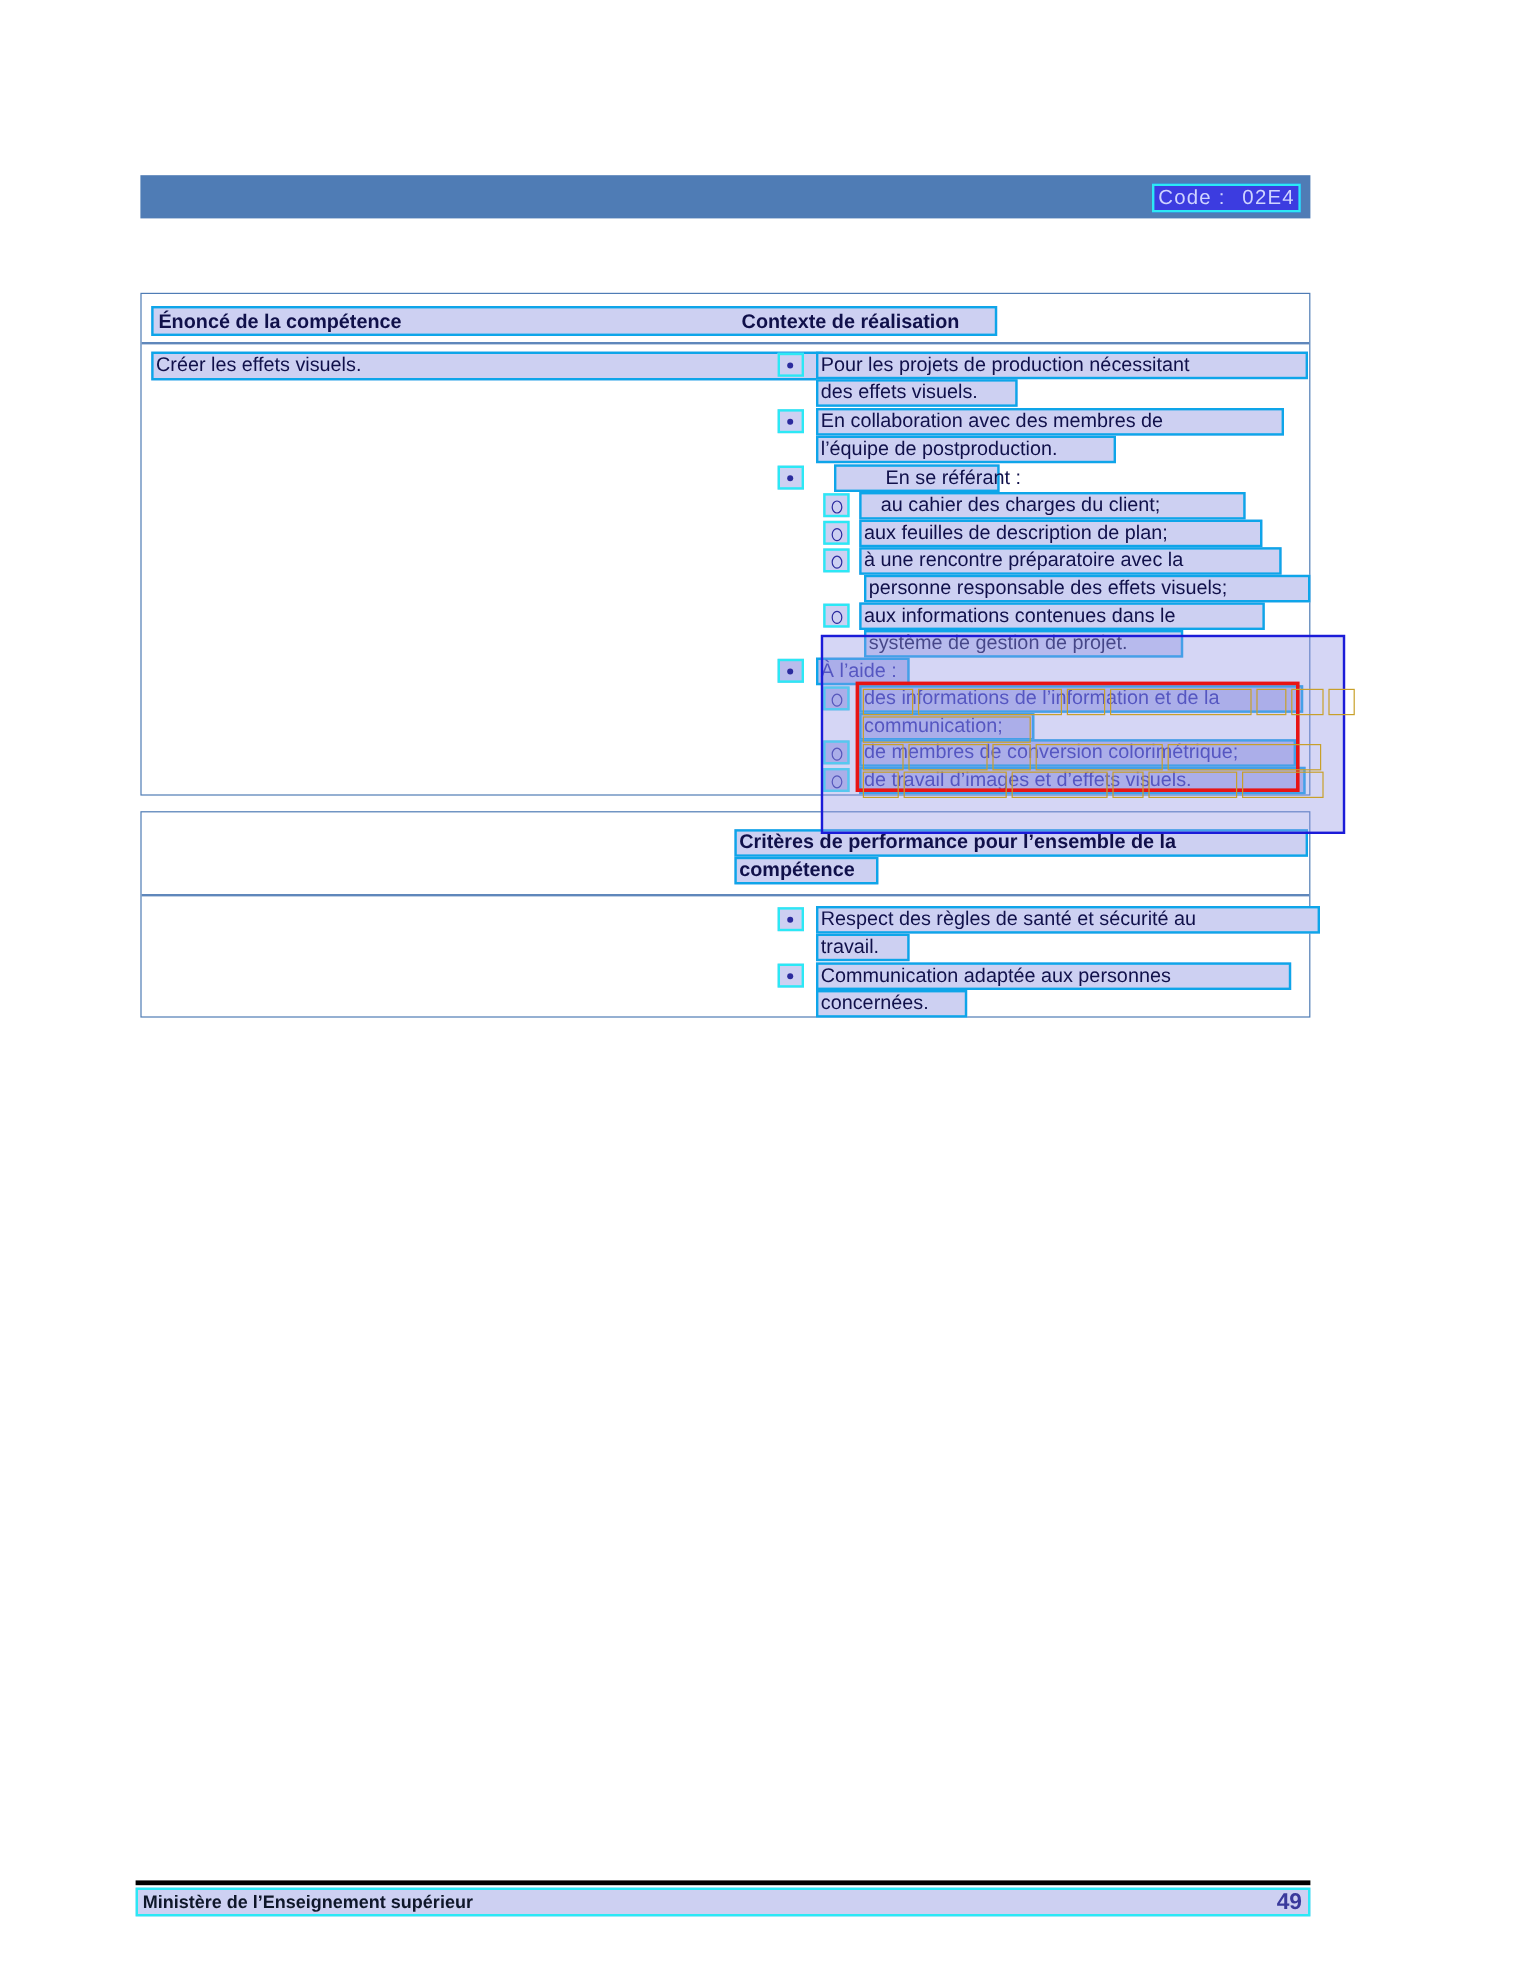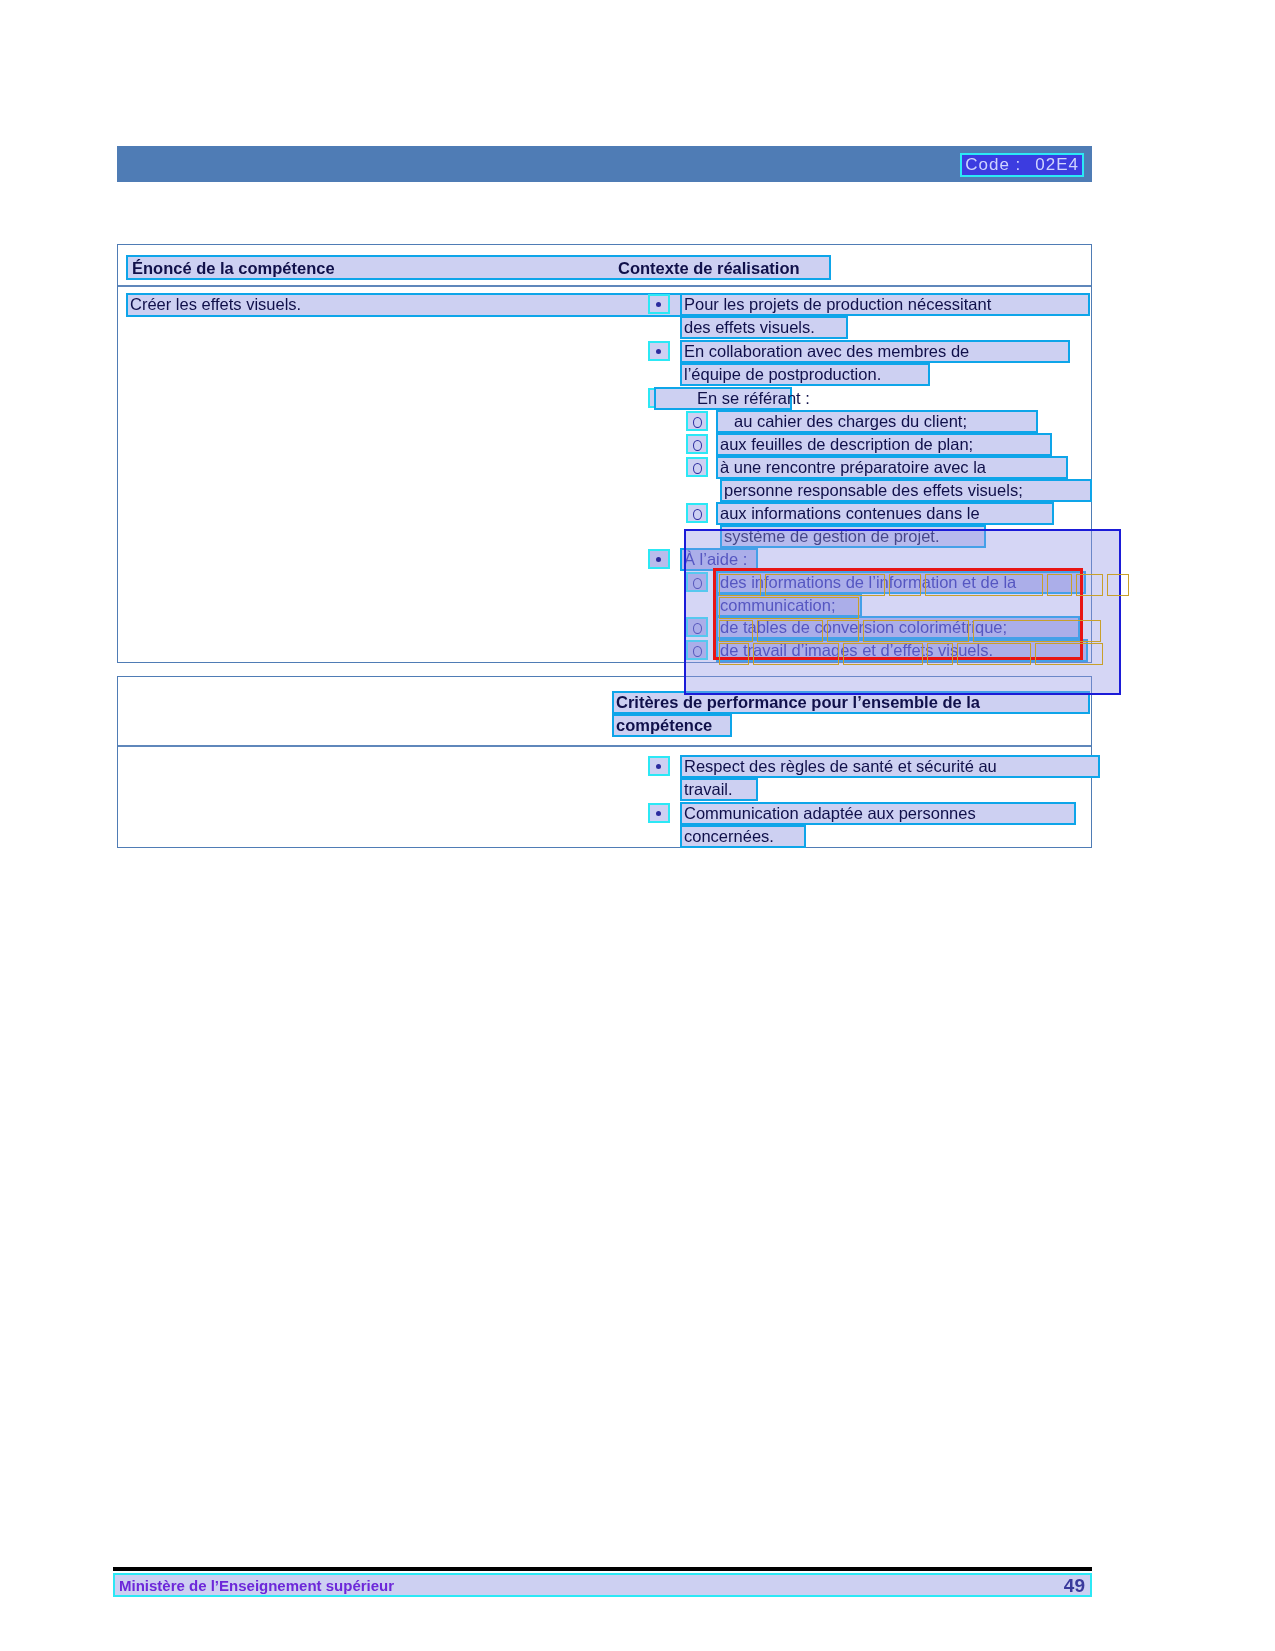--- a/index.html
+++ b/index.html
@@ -116,21 +116,21 @@
   
   #footer-rule{
     position:absolute;left:113px;top:1567px;width:979px;height:4px;background:#000000;
   }
   #footer-hl{
     position:absolute;left:113px;top:1573px;width:979px;height:24px;
     background:#cdd0f2;border:2px solid #2ce8f5;box-sizing:border-box;
   }
   #footer-hl .f-left{
     position:absolute;left:4px;top:1px;font-size:15px;line-height:19px;
-    font-weight:bold;color:#6d28d9;white-space:pre;
+    font-weight:bold;color:#0f172a;white-space:pre;
   }
   #footer-hl .f-right{
     position:absolute;right:5px;top:1px;font-size:19px;line-height:19px;
     font-weight:bold;color:#3a3a9c;white-space:pre;
   }
 </style>
 </head>
 <body>
 
 <div id="page">
@@ -152,21 +152,21 @@
 
     <div class="bullet" style="left:530px;top:49px;"></div>
     <div class="hl" style="left:562px;top:48px;width:410px;height:23px;">Pour les projets de production nécessitant</div>
     <div class="hl" style="left:562px;top:71px;width:168px;height:23px;">des effets visuels.</div>
 
     <div class="bullet" style="left:530px;top:96px;"></div>
     <div class="hl" style="left:562px;top:95px;width:390px;height:23px;">En collaboration avec des membres de</div>
     <div class="hl" style="left:562px;top:118px;width:250px;height:23px;">l’équipe de postproduction.</div>
 
     <div class="bullet" style="left:530px;top:143px;"></div>
-    <div class="hl" style="left:536px;top:142px;width:138px;height:23px;padding-left:41px;">En se référant :</div>
+    <div class="hl" style="left:577px;top:142px;width:138px;height:23px;padding-left:41px;">En se référant :</div>
 
     <div class="bullet hollow" style="left:568px;top:166px;"></div>
     <div class="hl" style="left:598px;top:165px;width:322px;height:23px;padding-left:16px;">au cahier des charges du client;</div>
 
     <div class="bullet hollow" style="left:568px;top:189px;"></div>
     <div class="hl" style="left:598px;top:188px;width:336px;height:23px;">aux feuilles de description de plan;</div>
 
     <div class="bullet hollow" style="left:568px;top:212px;"></div>
     <div class="hl" style="left:598px;top:211px;width:352px;height:23px;">à une rencontre préparatoire avec la</div>
     <div class="hl" style="left:602px;top:234px;width:372px;height:23px;">personne responsable des effets visuels;</div>
@@ -176,21 +176,21 @@
     <div class="hl" style="left:602px;top:280px;width:266px;height:23px;">système de gestion de projet.</div>
 
     <div class="bullet inblue" style="left:530px;top:304px;"></div>
     <div class="hl inblue" style="left:562px;top:303px;width:78px;height:23px;">À l’aide :</div>
 
     <div class="bullet hollow inblue" style="left:568px;top:327px;"></div>
     <div class="hl inblue" style="left:598px;top:326px;width:370px;height:23px;">des informations de l’information et de la</div>
     <div class="hl inblue" style="left:598px;top:349px;width:146px;height:23px;">communication;</div>
 
     <div class="bullet hollow inblue" style="left:568px;top:372px;"></div>
-    <div class="hl inblue" style="left:598px;top:371px;width:364px;height:23px;">de tables de conversion colorimétrique;</div>
+    <div class="hl inblue" style="left:598px;top:371px;width:364px;height:23px;">de membres de conversion colorimétrique;</div>
 
     <div class="bullet hollow inblue" style="left:568px;top:395px;"></div>
     <div class="hl inblue" style="left:598px;top:394px;width:372px;height:23px;">de travail d’images et d’effets visuels.</div>
   </div>
 
   <div class="tbl" id="tbl-bot">
     <div class="row-sep" style="top:68px;"></div>
 
     <div class="hl bold" style="left:494px;top:14px;width:478px;height:23px;">Critères de performance pour l’ensemble de la</div>
     <div class="hl bold" style="left:494px;top:37px;width:120px;height:23px;">compétence</div>

